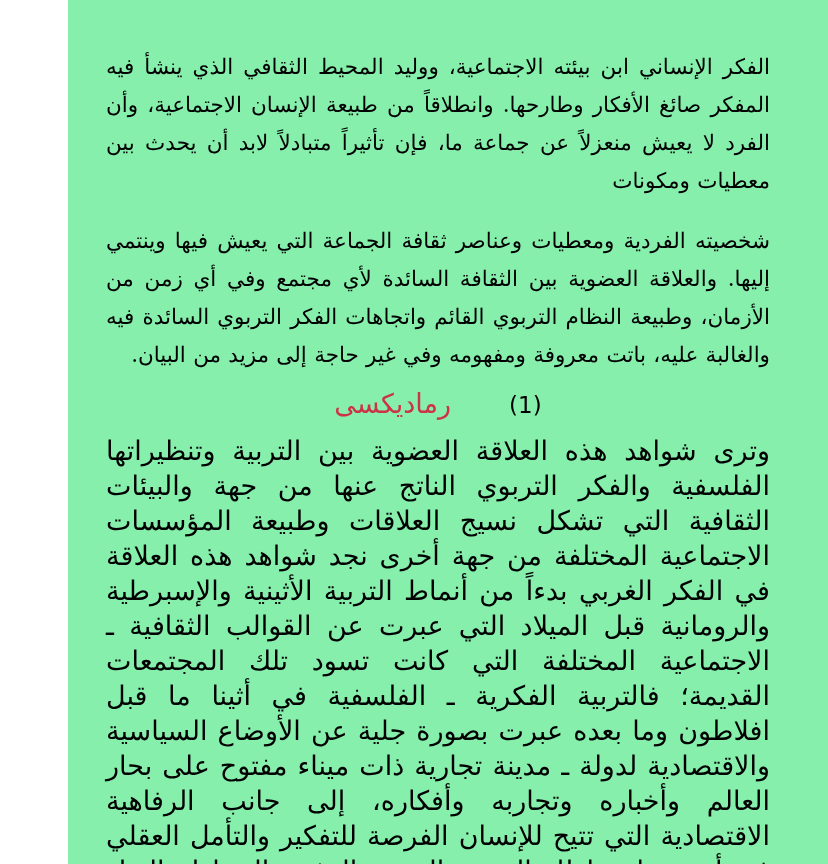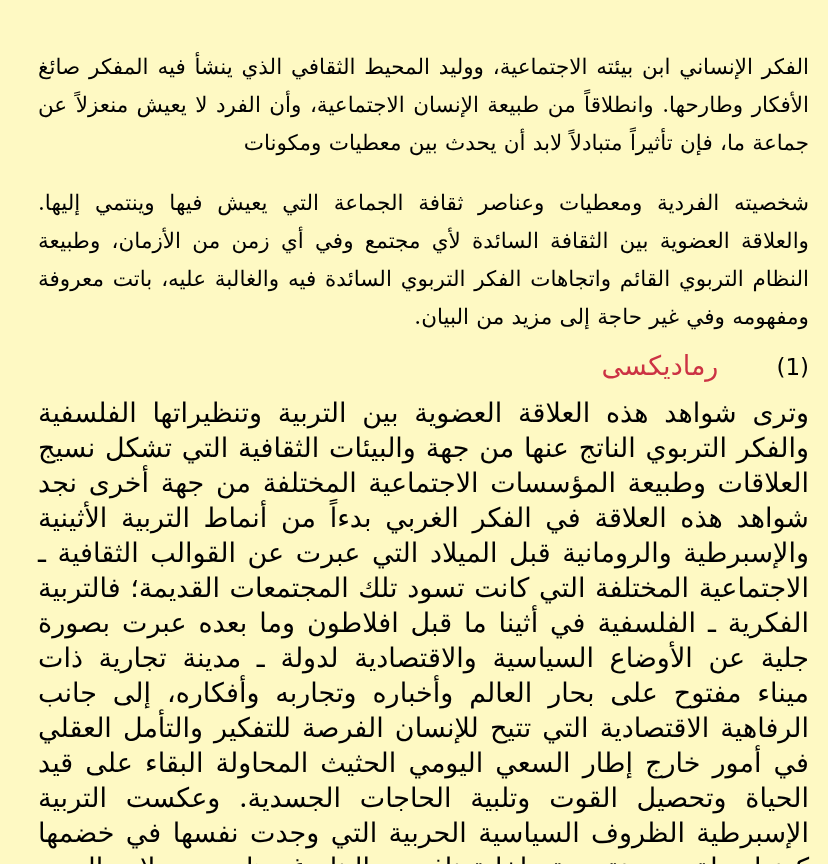--- a/index.html
+++ b/index.html
@@ -10,24 +10,24 @@
     width: 828px;
     height: 864px;
     background: #ffffff;
     font-family: "DejaVu Serif", "Liberation Serif", serif;
     color: #000000;
     overflow: hidden;
   }
 
   .page {
     box-sizing: border-box;
-    width: 828px;
+    width: 760px;
     height: 864px;
-    padding: 48px 19px 0 38px;
-    background: #fef9c3;
+    padding: 48px 58px 0 38px;
+    background: #86efac;
   }
 
   .para {
     direction: rtl;
     text-align: justify;
     text-align-last: right;
     font-size: 21.5px;
     line-height: 38px;
     margin: 0;
     color: #000000;
@@ -43,21 +43,21 @@
     margin-bottom: 0;
   }
 
   .heading-line {
     direction: rtl;
     display: block;
     margin: 8px 0 6px 0;
     font-size: 26px;
     line-height: 44px;
     white-space: nowrap;
-    text-align: right;
+    text-align: center;
   }
 
   .heading-number {
     color: #000000;
     font-size: 23px;
     font-family: "DejaVu Sans", "Liberation Sans", sans-serif;
   }
 
   .heading-gap {
     display: inline-block;

